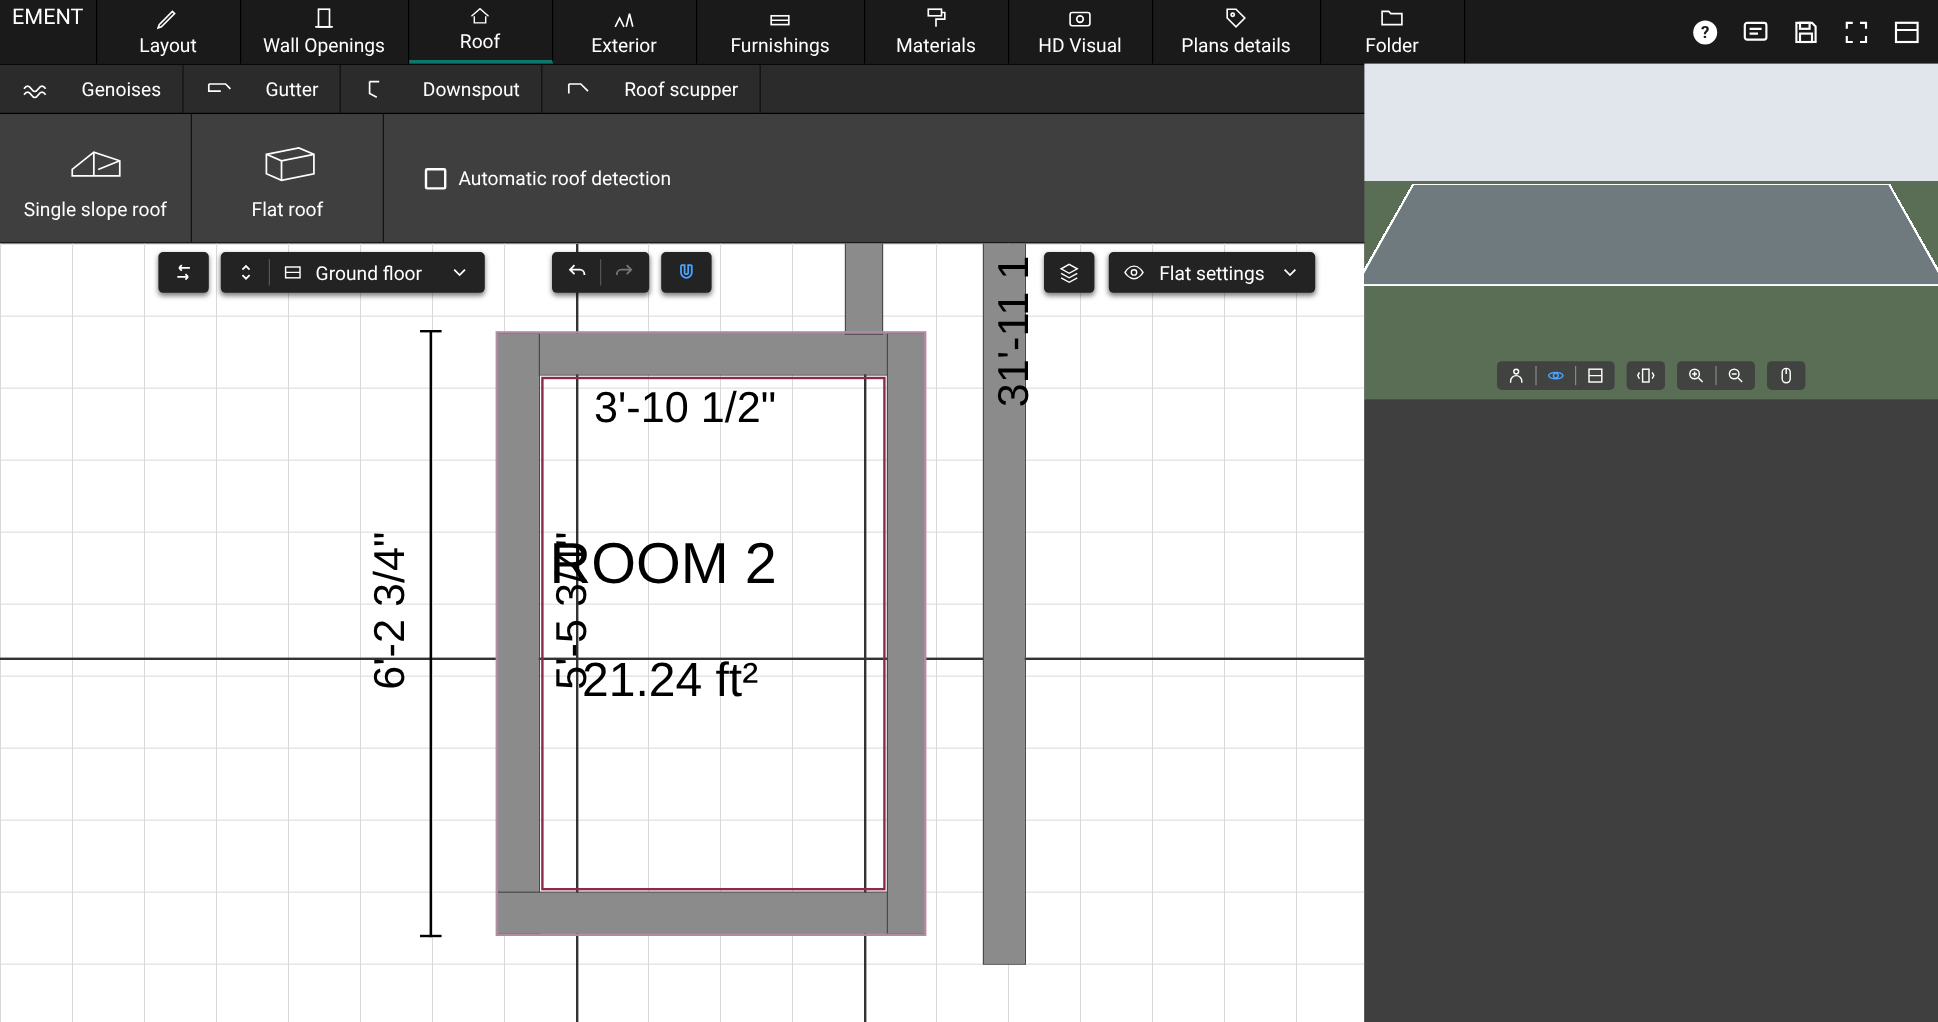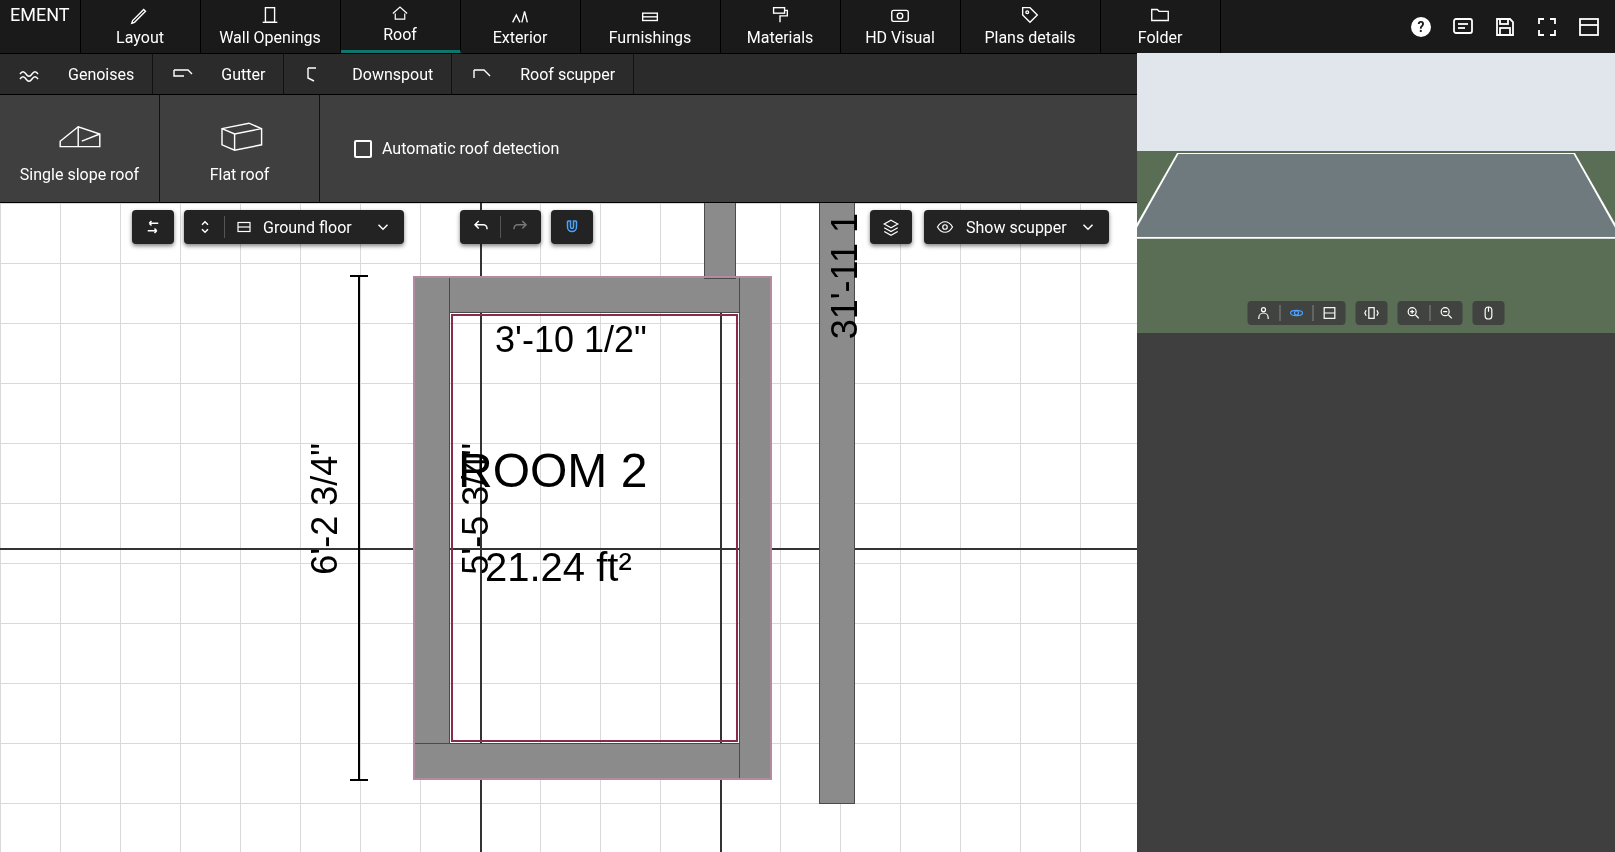--- a/index.html
+++ b/index.html
@@ -394,21 +394,21 @@
   <div class="dark-pill">
     <svg viewBox="0 0 24 24" fill="none" stroke="#fff" stroke-width="1.6">
         <path d="M12 3l9 5-9 5-9-5 9-5zM3 13l9 5 9-5M3 18l9 5 9-5"></path>
       </svg>
   </div>
   <div class="dark-pill" style="gap:12px">
     <svg viewBox="0 0 24 24" fill="none" stroke="#fff" stroke-width="1.6">
         <path d="M2 12s4-7 10-7 10 7 10 7-4 7-10 7S2 12 2 12z"></path>
         <circle cx="12" cy="12" r="3"></circle>
       </svg>
-    <span>Show scupper</span>
+    <span>Flat settings</span>
     <svg viewBox="0 0 24 24" fill="none" stroke="#fff" stroke-width="2">
         <path d="M6 9l6 6 6-6"></path>
       </svg>
   </div>
 </div>
 
 <div class="preview3d">
   <div class="floor"></div>
   <div class="controls">
     <div class="grp">

